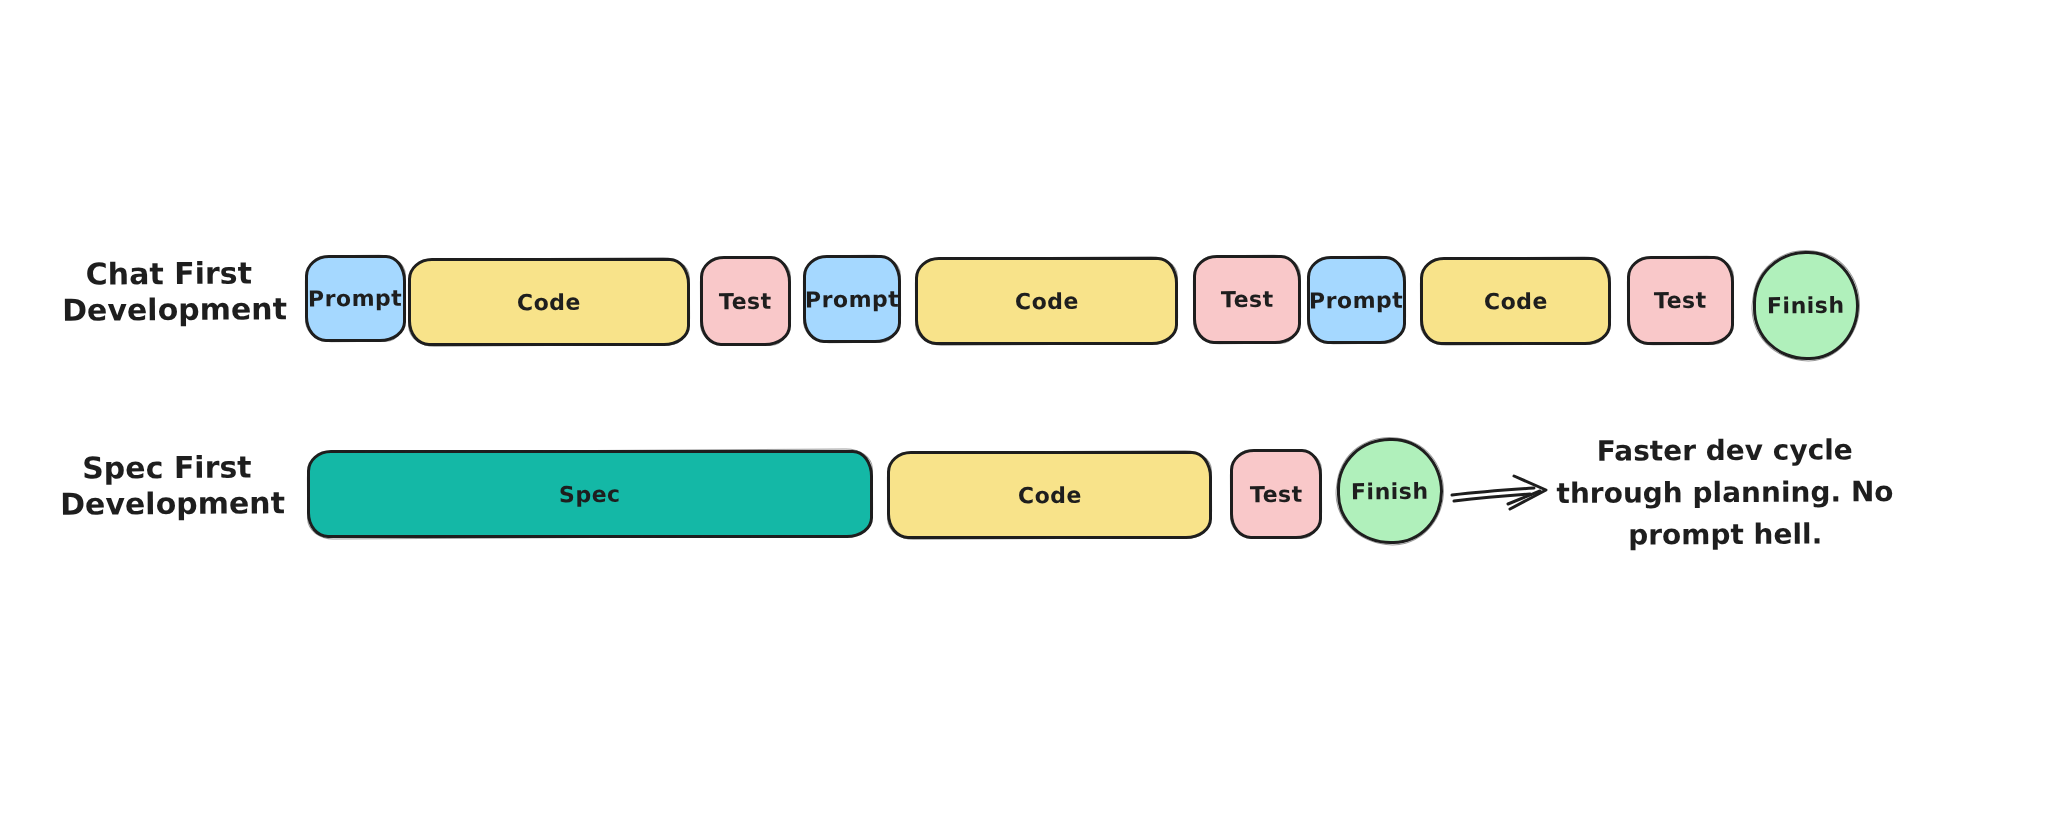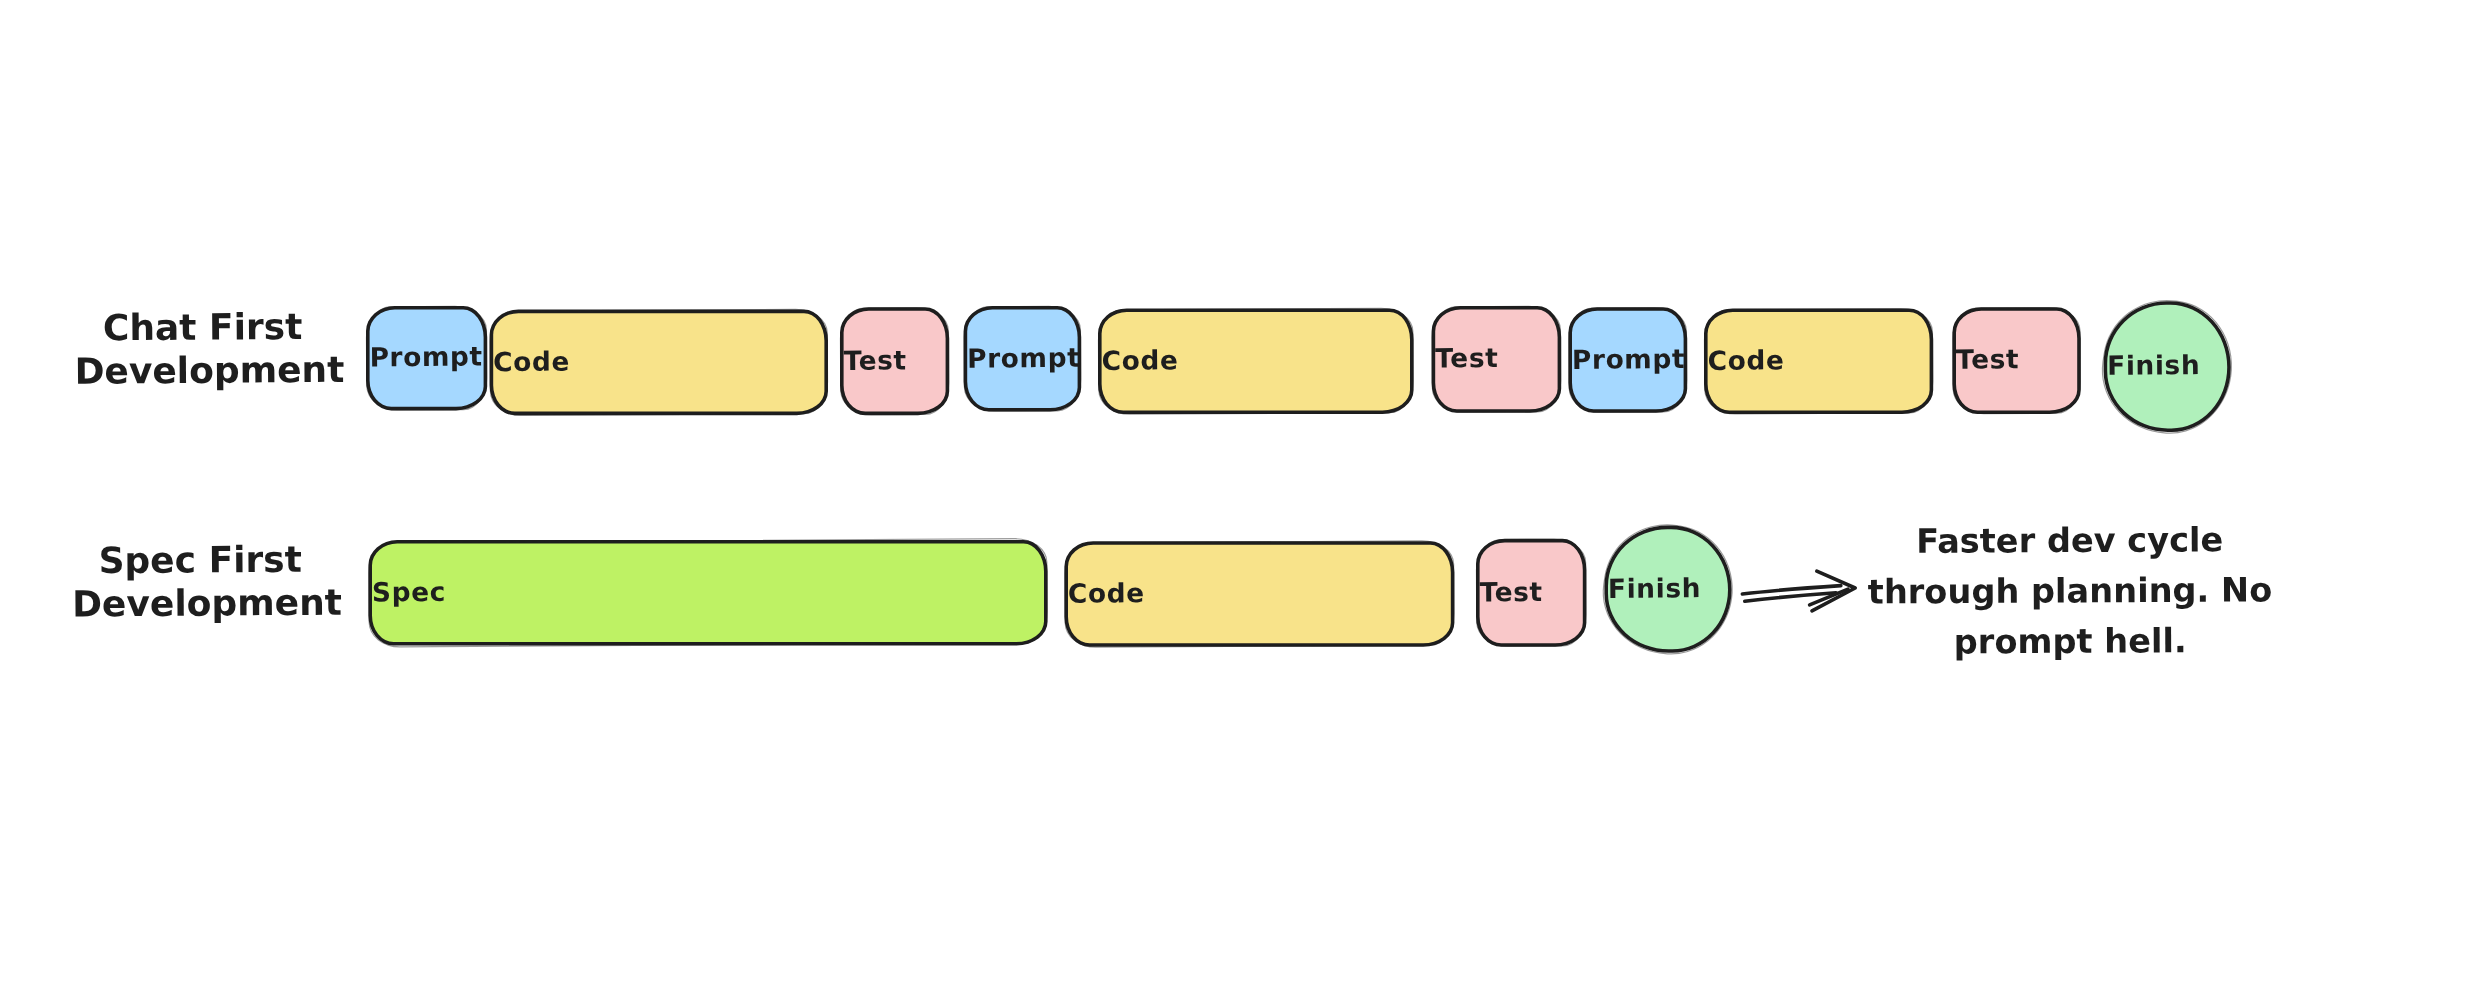--- a/index.html
+++ b/index.html
@@ -21,21 +21,21 @@
     font-weight: bold;
     line-height: 36px;
     color: #1e1e1e;
     transform: rotate(-0.4deg);
   }
   .row-label span { display: block; }
   .box {
     position: absolute;
     display: flex;
     align-items: center;
-    justify-content: flex-start;
+    justify-content: center;
     border: 3.5px solid #1e1e1e;
     border-radius: 24px 20px 26px 21px / 21px 26px 20px 25px;
   }
   
   .box::after {
     content: "";
     position: absolute;
     inset: -3px;
     border: 1.6px solid rgba(30,30,30,0.45);
     border-radius: 21px 27px 20px 26px / 26px 20px 27px 21px;
@@ -114,21 +114,21 @@
   </div>
   <div class="box circle" style="left: 1753px; top: 251px; width: 106px; height: 109px; background-color: rgb(176, 240, 187);">
     <span class="box-label">Finish</span>
   </div>
 
   <div class="row-label" style="left:60px; top:450px;">
     <span>Spec First</span>
     <span>Development</span>
   </div>
 
-  <div class="box" style="left: 307px; top: 450px; width: 566px; height: 88px; background-color: #bef264;">
+  <div class="box" style="left: 307px; top: 450px; width: 566px; height: 88px; background-color: #14b8a6;">
     <span class="box-label">Spec</span>
   </div>
   <div class="box" style="left: 887px; top: 451px; width: 325px; height: 88px; background-color: rgb(248, 227, 138);">
     <span class="box-label">Code</span>
   </div>
   <div class="box" style="left: 1230px; top: 449px; width: 92px; height: 90px; background-color: rgb(249, 200, 201);">
     <span class="box-label">Test</span>
   </div>
   <div class="box circle" style="left: 1337px; top: 438px; width: 106px; height: 106px; background-color: rgb(176, 240, 187);">
     <span class="box-label">Finish</span>

